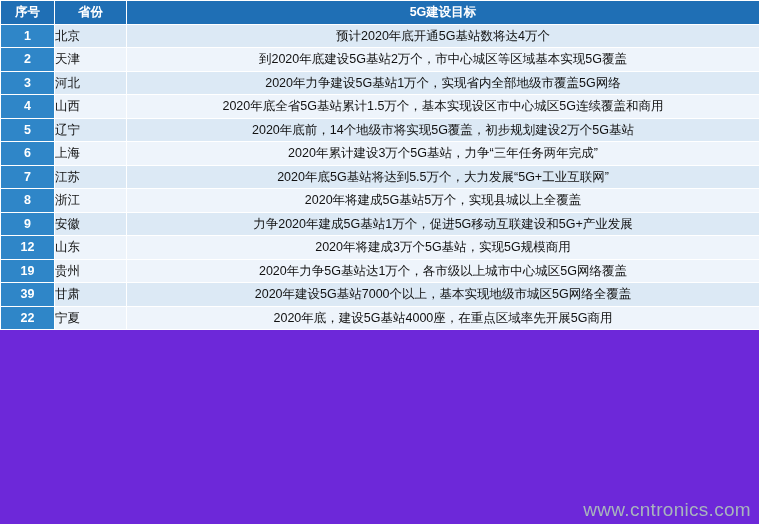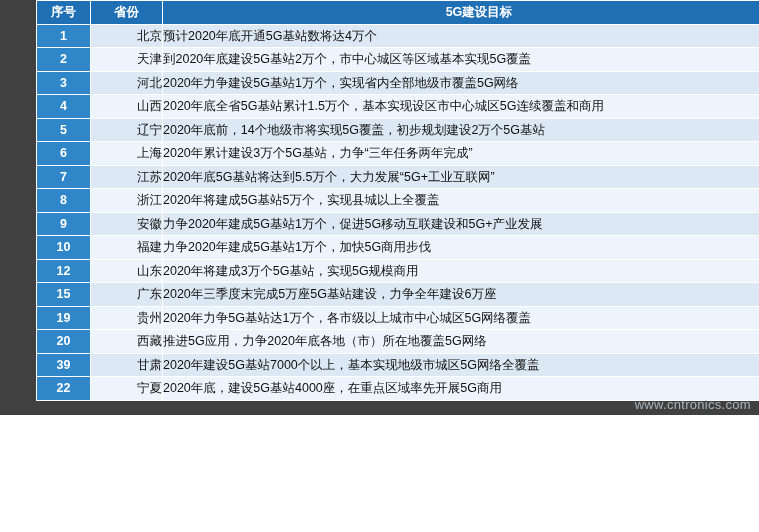--- a/index.html
+++ b/index.html
@@ -4,25 +4,24 @@
 <style>
   * { box-sizing: border-box; }
   html, body {
     margin: 0;
     padding: 0;
     background: #ffffff;
     font-family: "Liberation Sans", sans-serif;
   }
   #page {
     width: 759px;
-    height: 415px;
+    height: 524px;
     position: relative;
-    background: #404040;
+    background: #6d28d9;
     overflow: hidden;
-    padding-left: 36px;
   }
   table.grid {
     border-collapse: collapse;
     width: 759px;
     table-layout: fixed;
   }
   table.grid th, table.grid td {
     border: 1px solid #ffffff;
     padding: 0;
     height: 22.5px;
@@ -51,41 +50,41 @@
     text-align: center;
     font-weight: bold;
     font-size: 12.5px;
   }
   tr.alt td.idx {
     background: #2f86c8;
   }
   td.prov {
     background: #dce9f5;
     color: #111111;
-    text-align: right;
+    text-align: left;
     font-size: 12.5px;
   }
   tr.alt td.prov {
     background: #eef4fb;
   }
   td.goal {
     background: #dce9f5;
     color: #111111;
-    text-align: left;
+    text-align: center;
     padding-left: 8px;
     font-size: 12.5px;
   }
   tr.alt td.goal {
     background: #eef4fb;
   }
   .watermark {
     position: absolute;
     right: 8px;
     bottom: 3px;
-    font-size: 13px;
+    font-size: 19px;
     color: #a8b4bd;
     letter-spacing: 0.3px;
     font-family: "Liberation Sans", sans-serif;
     pointer-events: none;
   }
 </style>
 </head>
 <body>
 
 <div id="page">
@@ -143,43 +142,28 @@
           <td class="idx">8</td>
           <td class="prov">浙江</td>
           <td class="goal">2020年将建成5G基站5万个，实现县城以上全覆盖</td>
         </tr>
         <tr>
           <td class="idx">9</td>
           <td class="prov">安徽</td>
           <td class="goal">力争2020年建成5G基站1万个，促进5G移动互联建设和5G+产业发展</td>
         </tr>
         <tr class="alt">
-          <td class="idx">10</td>
-          <td class="prov">福建</td>
-          <td class="goal">力争2020年建成5G基站1万个，加快5G商用步伐</td>
-        </tr>
-        <tr class="alt">
           <td class="idx">12</td>
           <td class="prov">山东</td>
           <td class="goal">2020年将建成3万个5G基站，实现5G规模商用</td>
-        </tr>
-        <tr>
-          <td class="idx">15</td>
-          <td class="prov">广东</td>
-          <td class="goal">2020年三季度末完成5万座5G基站建设，力争全年建设6万座</td>
         </tr>
         <tr class="alt">
           <td class="idx">19</td>
           <td class="prov">贵州</td>
           <td class="goal">2020年力争5G基站达1万个，各市级以上城市中心城区5G网络覆盖</td>
-        </tr>
-        <tr class="alt">
-          <td class="idx">20</td>
-          <td class="prov">西藏</td>
-          <td class="goal">推进5G应用，力争2020年底各地（市）所在地覆盖5G网络</td>
         </tr>
         <tr>
           <td class="idx">39</td>
           <td class="prov">甘肃</td>
           <td class="goal">2020年建设5G基站7000个以上，基本实现地级市城区5G网络全覆盖</td>
         </tr>
         <tr class="alt">
           <td class="idx">22</td>
           <td class="prov">宁夏</td>
           <td class="goal">2020年底，建设5G基站4000座，在重点区域率先开展5G商用</td>

